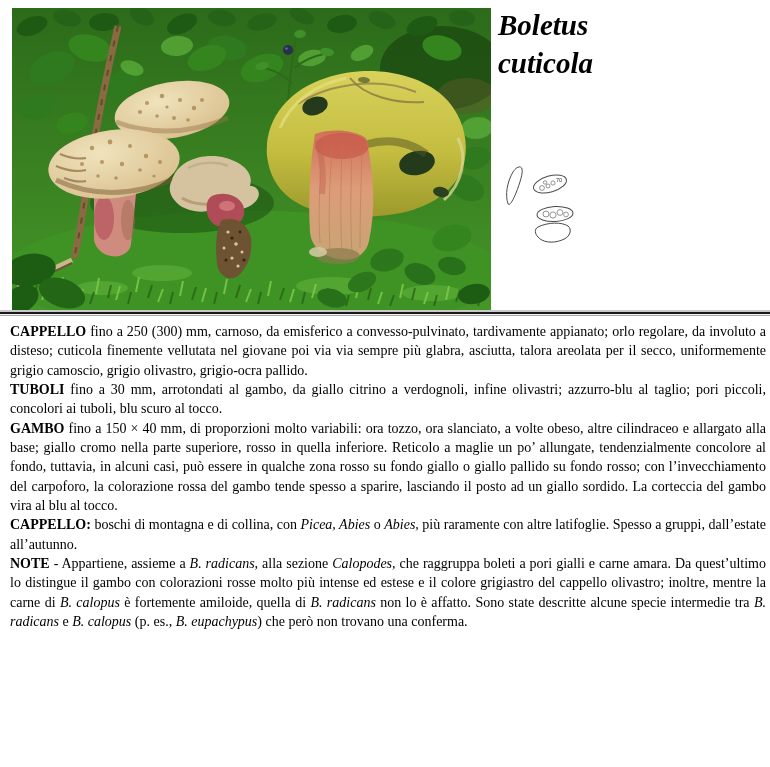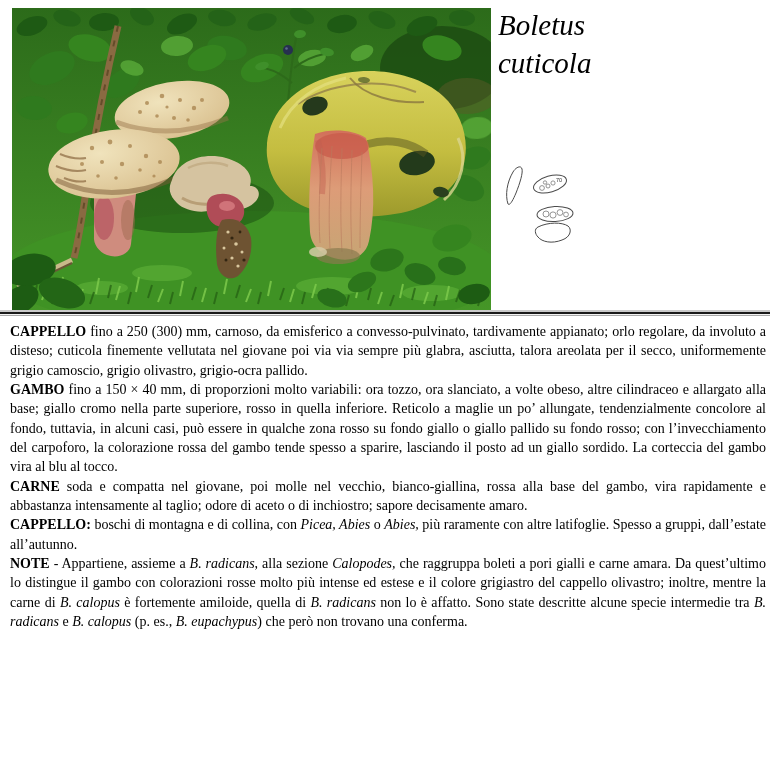--- a/index.html
+++ b/index.html
@@ -7,21 +7,21 @@
     width:770px;height:767px;position:relative;overflow:hidden;
     background:#ffffff;color:#000;
     font-family:"Liberation Serif", serif;
   }
   figure{margin:0;padding:0;}
   .photo{
     position:absolute;left:12px;top:8px;width:479px;height:302px;overflow:hidden;
   }
   .title{
     position:absolute;left:498px;top:6px;width:260px;
-    font-style:italic;font-weight:normal;font-size:29px;line-height:38px;
+    font-style:italic;font-weight:bold;font-size:29px;line-height:38px;
   }
   .spores{
     position:absolute;left:500px;top:164px;width:105px;height:88px;
   }
   .rule{
     position:absolute;left:0;top:310px;width:770px;height:6px;
     background:linear-gradient(#c9c9c9 0 2px, #191919 2px 4px, #f2f2f2 4px 5px, #a8a8a8 5px 6px);
   }
   .content{
     position:absolute;left:10px;top:322px;width:756px;
@@ -272,17 +272,17 @@
         <circle cx="66" cy="50.5" r="2.4"></circle>
   </g>
   <text x="56" y="18" font-size="5.5" fill="#333333" font-family="Liberation Sans, sans-serif">70</text>
 </svg>
 </div>
 
 <div class="rule"></div>
 
 <div class="content">
     <p><b>CAPPELLO</b> fino a 250 (300) mm, carnoso, da emisferico a convesso-pulvinato, tardivamente appianato; orlo regolare, da involuto a disteso; cuticola finemente vellutata nel giovane poi via via sempre più glabra, asciutta, talora areolata per il secco, uniformemente grigio camoscio, grigio olivastro, grigio-ocra pallido.</p>
+    <p><b>TUBOLI</b> fino a 30 mm, arrotondati al gambo, da giallo citrino a verdognoli, infine olivastri; azzurro-blu al taglio; pori piccoli, concolori ai tuboli, blu scuro al tocco.</p>
     <p><b>GAMBO</b> fino a 150 × 40 mm, di proporzioni molto variabili: ora tozzo, ora slanciato, a volte obeso, altre cilindraceo e allargato alla base; giallo cromo nella parte superiore, rosso in quella inferiore. Reticolo a maglie un po’ allungate, tendenzialmente concolore al fondo, tuttavia, in alcuni casi, può essere in qualche zona rosso su fondo giallo o giallo pallido su fondo rosso; con l’invecchiamento del carpoforo, la colorazione rossa del gambo tende spesso a sparire, lasciando il posto ad un giallo sordido. La corteccia del gambo vira al blu al tocco.</p>
-    <p><b>CARNE</b> soda e compatta nel giovane, poi molle nel vecchio, bianco-giallina, rossa alla base del gambo, vira rapidamente e abbastanza intensamente al taglio; odore di aceto o di inchiostro; sapore decisamente amaro.</p>
     <p><b>CAPPELLO:</b> boschi di montagna e di collina, con <i>Picea, Abies</i> o <i>Abies,</i> più raramente con altre latifoglie. Spesso a gruppi, dall’estate all’autunno.</p>
     <p><b>NOTE</b> - Appartiene, assieme a <i>B. radicans</i>, alla sezione <i>Calopodes,</i> che raggruppa boleti a pori gialli e carne amara. Da quest’ultimo lo distingue il gambo con colorazioni rosse molto più intense ed estese e il colore grigiastro del cappello olivastro; inoltre, mentre la carne di <i>B. calopus</i> è fortemente amiloide, quella di <i>B. radicans</i> non lo è affatto. Sono state descritte alcune specie intermedie tra <i>B. radicans</i> e <i>B. calopus</i> (p. es., <i>B. eupachypus</i>) che però non trovano una conferma.</p>
   </div>
 
 </body></html>

